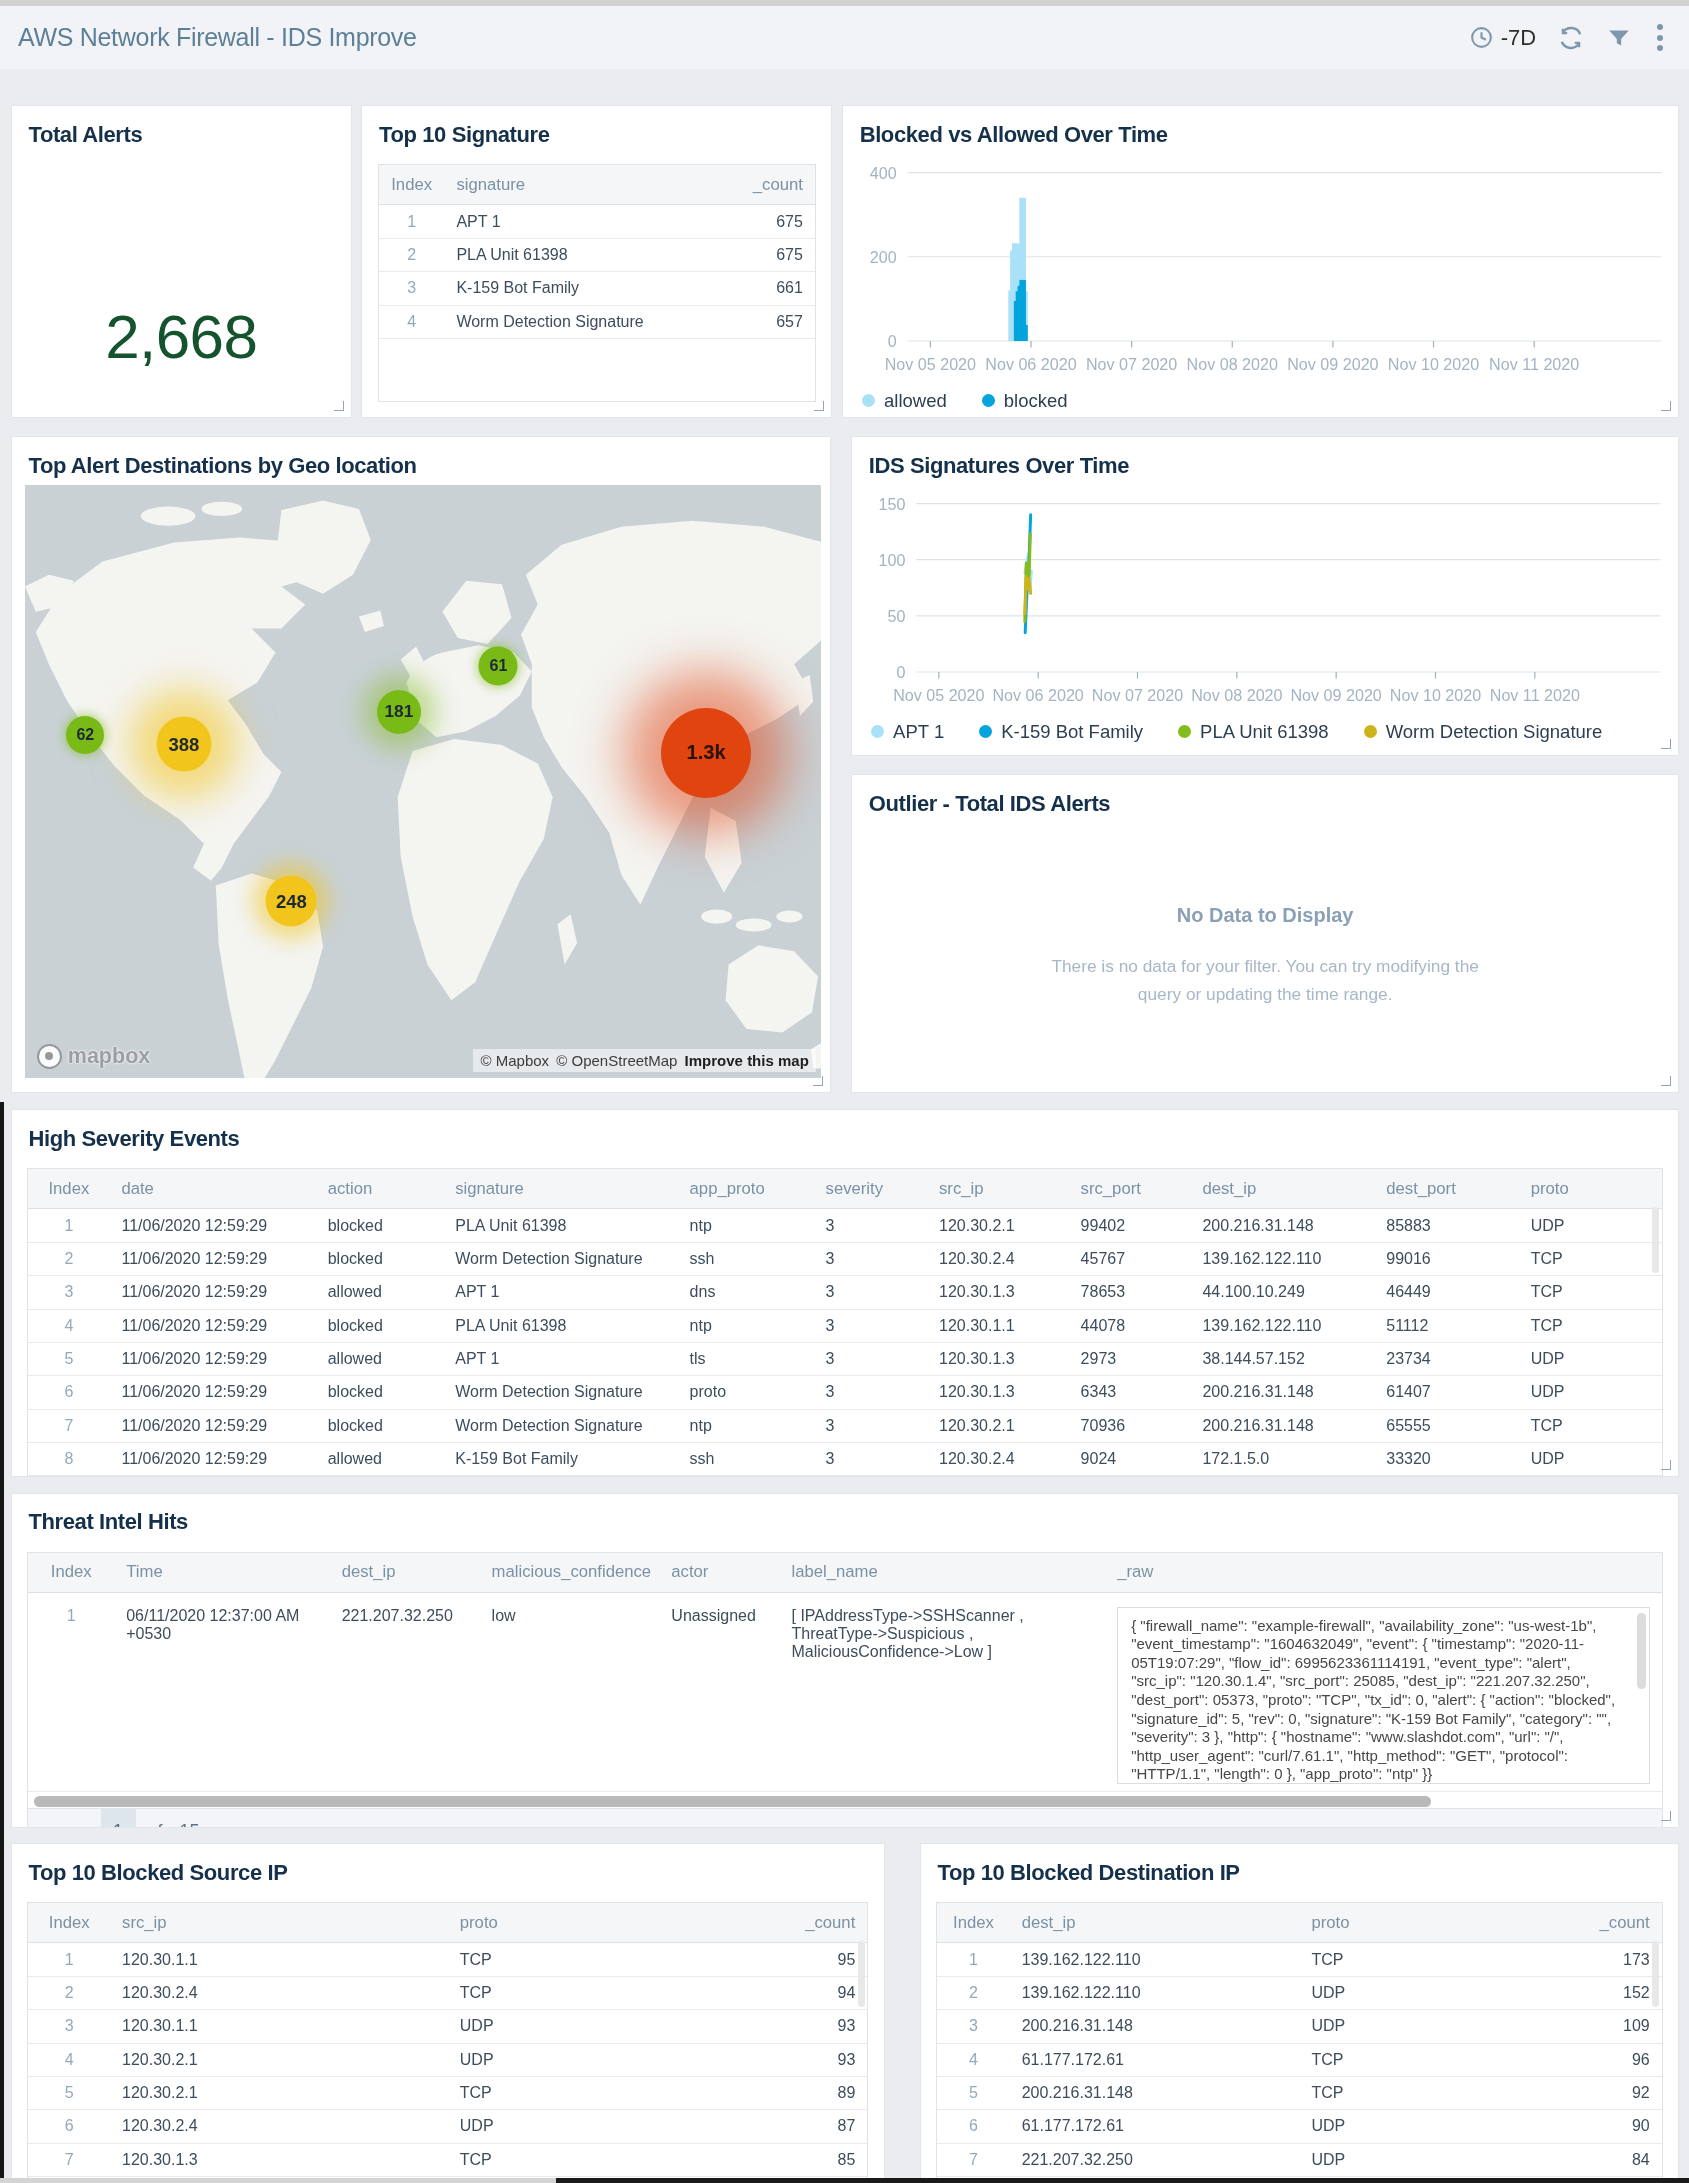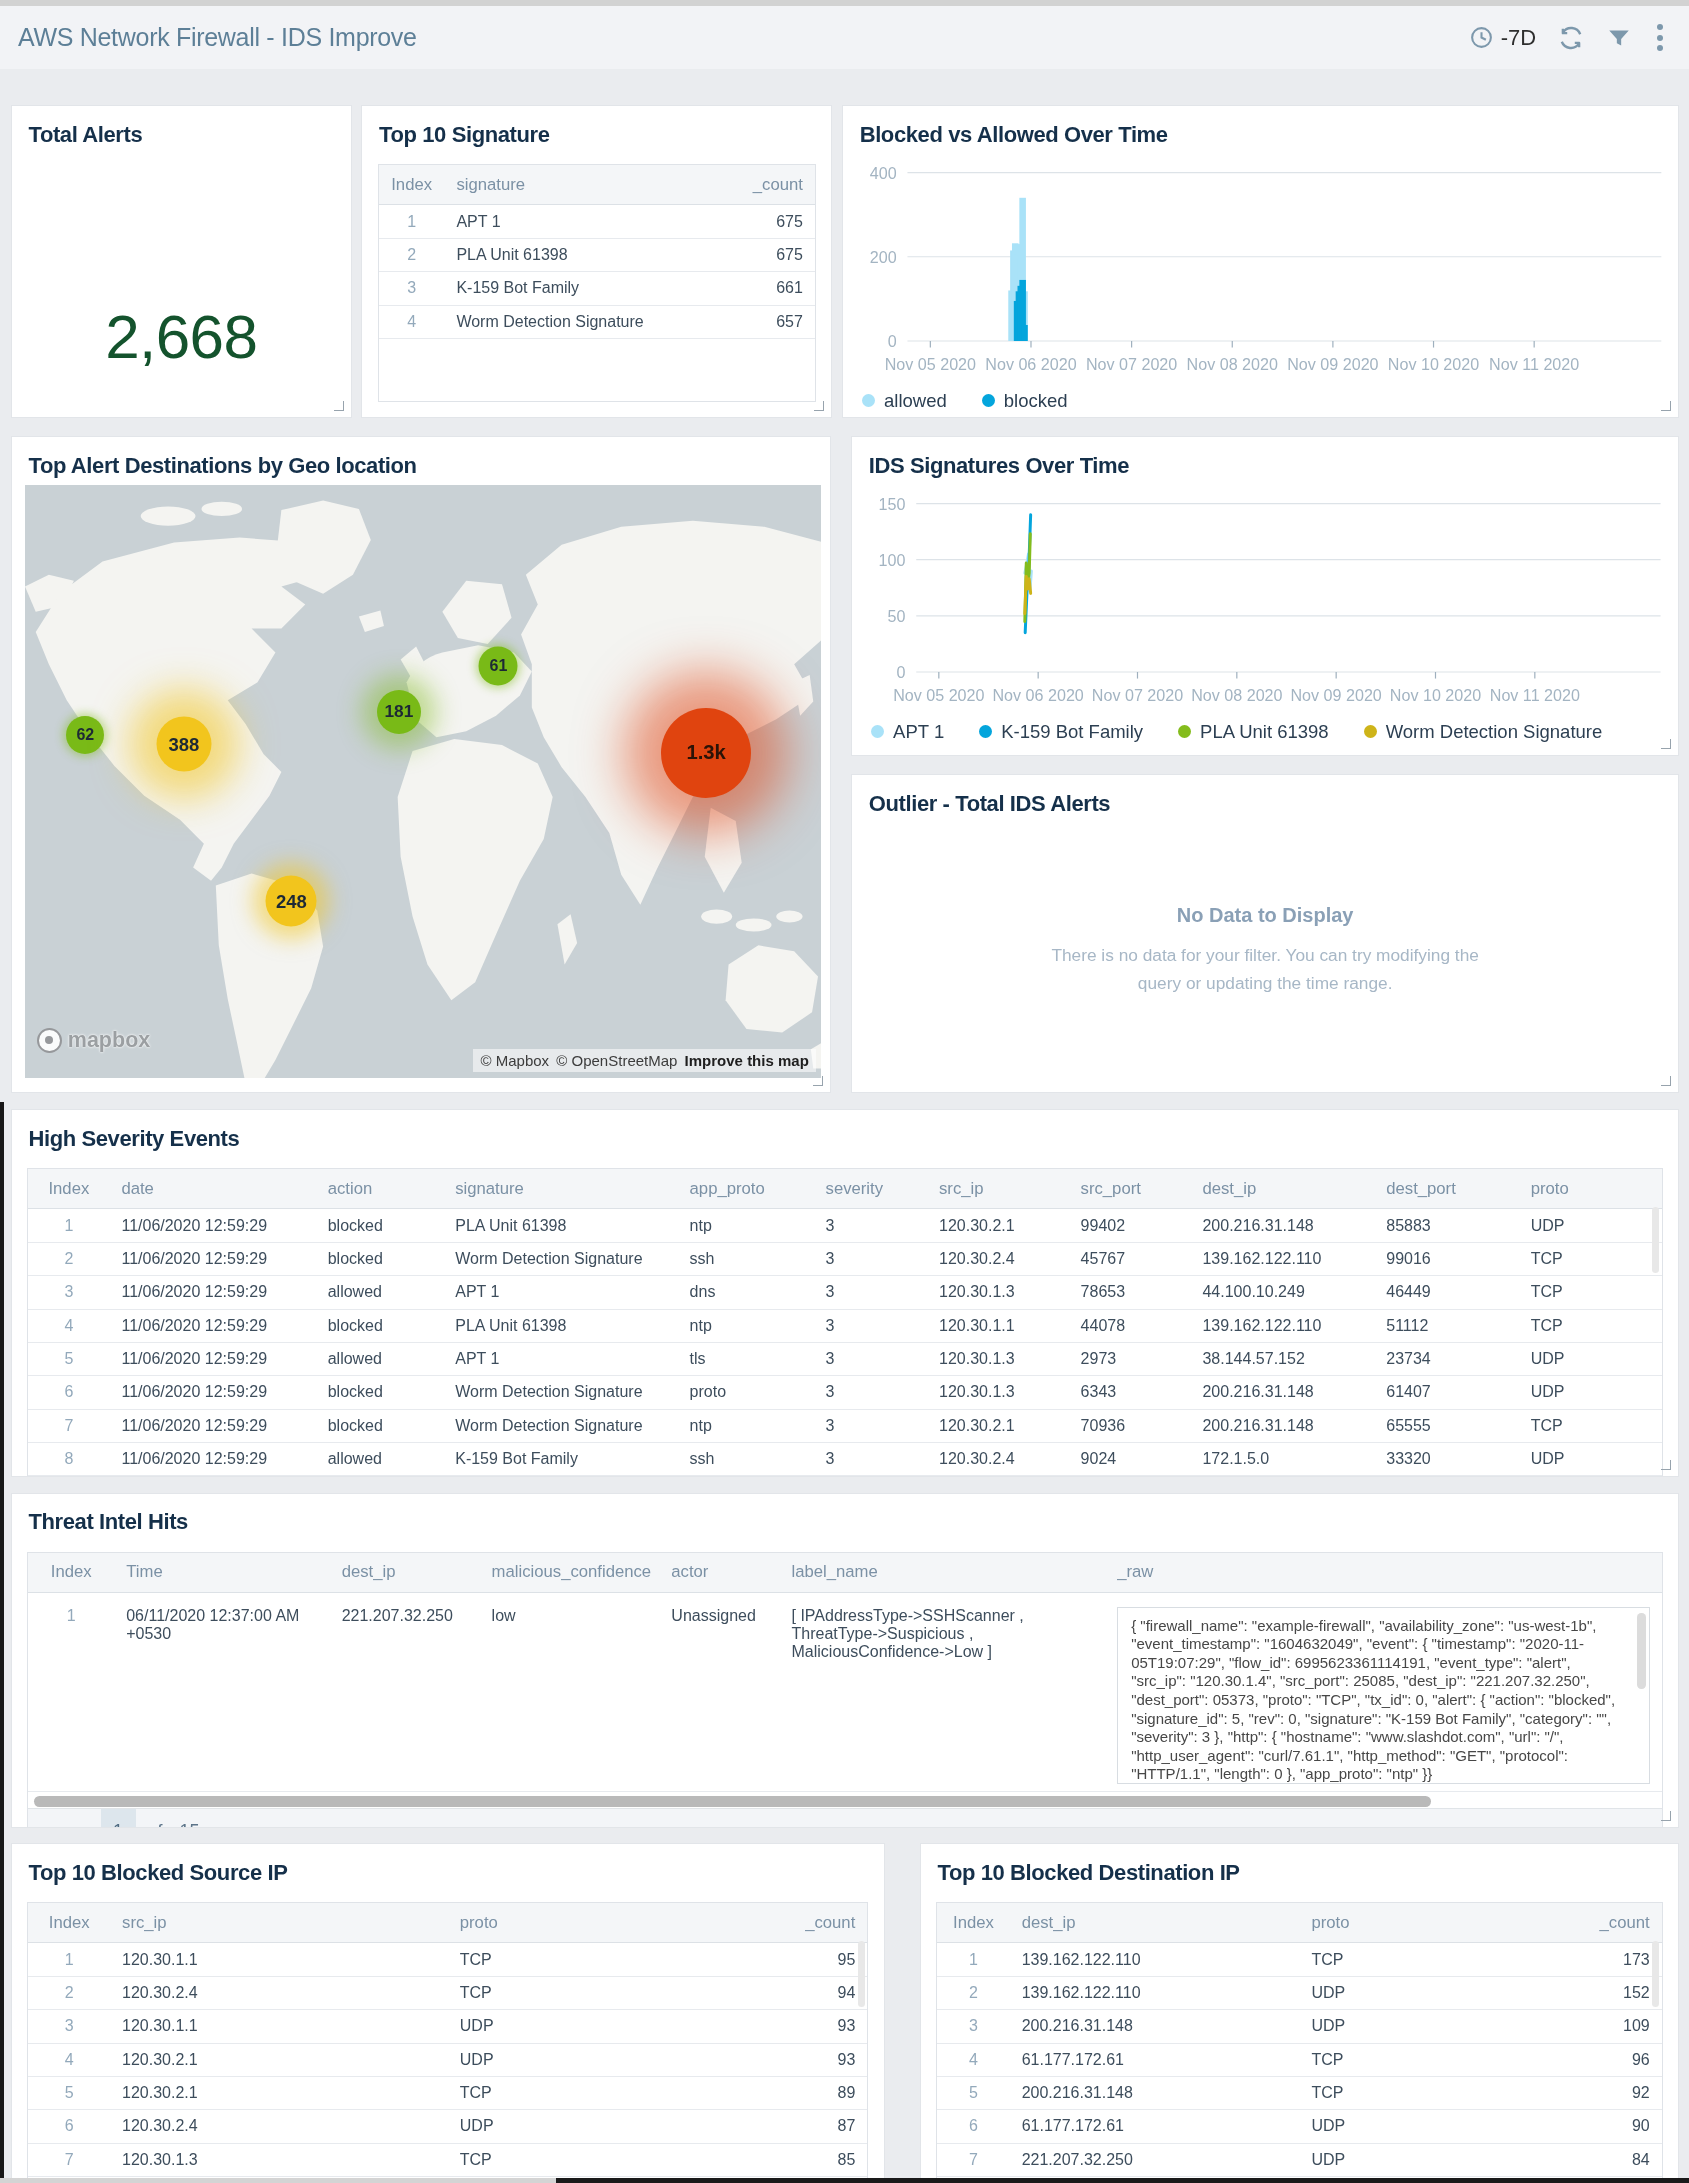--- a/index.html
+++ b/index.html
@@ -76,33 +76,33 @@
   .marker{position:absolute;transform:translate(-50%,-50%);border-radius:50%;
           display:flex;align-items:center;justify-content:center;font-weight:700;color:#1d2935}
   .m-green{background:#79ba17}
   .m-yellow{background:#f2c51d}
   .m-red{background:#e0440f;color:#2b1307}
   .g-sm{box-shadow:0 0 8.4px 3px rgba(128,186,30,.45)}
   .g-md{box-shadow:0 0 20.3px 13px rgba(242,197,29,.5)}
   .g-lg-green{box-shadow:0 0 24px 15.5px rgba(128,186,30,.45)}
   .g-lg-yellow{box-shadow:0 0 36px 27.5px rgba(242,197,29,.55)}
   .g-lg-red{box-shadow:0 0 48px 37px rgba(224,62,12,.5)}
-  .mb-logo{position:absolute;left:12px;bottom:25px;display:flex;align-items:center;gap:6px}
+  .mb-logo{position:absolute;left:12px;bottom:9px;display:flex;align-items:center;gap:6px}
   .mb-circle{width:25px;height:25px;border-radius:50%;background:rgba(255,255,255,.9);
              border:2.4px solid #96989b;box-sizing:border-box;display:flex;align-items:center;justify-content:center}
   .mb-circle i{width:8.4px;height:8.4px;border-radius:50%;background:#96989b}
   .mb-word{font-size:21.5px;font-weight:700;color:#9b9fa2;text-shadow:0 0 3px #fff,0 0 1.2px #fff}
   .attrib{position:absolute;right:4.8px;bottom:6px;font-size:15px;color:#3c3c3c;
           background:rgba(255,255,255,.55);padding:3px 7.2px;display:flex;gap:7.2px;align-items:center}
   .attrib .bold{font-weight:700;color:#1f1f1f}
 
   
   .nodata{position:absolute;top:129px;left:0;right:0;text-align:center}
   .nd-title{font-size:20px;font-weight:700;color:#8aa0b6}
-  .nd-msg{margin-top:14px;font-size:17.3px;color:#a7b7c6;line-height:1.62}
+  .nd-msg{margin-top:25px;font-size:17.3px;color:#a7b7c6;line-height:1.62}
 
   .vthumb{position:absolute;right:2.4px;top:38px;width:7.2px;height:66px;background:#e8e8e8;border-radius:3.6px}
 
   
   .chrome-left{position:absolute;left:0;top:1102px;bottom:0;width:3.6px;background:#171717;z-index:50}
   .chrome-bottom{position:absolute;left:0;right:0;bottom:0;height:5.4px;background:#1a1a1a;z-index:50}
   .chrome-bottom:before{content:"";position:absolute;left:0;top:0;width:556px;height:100%;background:#d4d4d4}
 </style>
 </head>
 <body>

